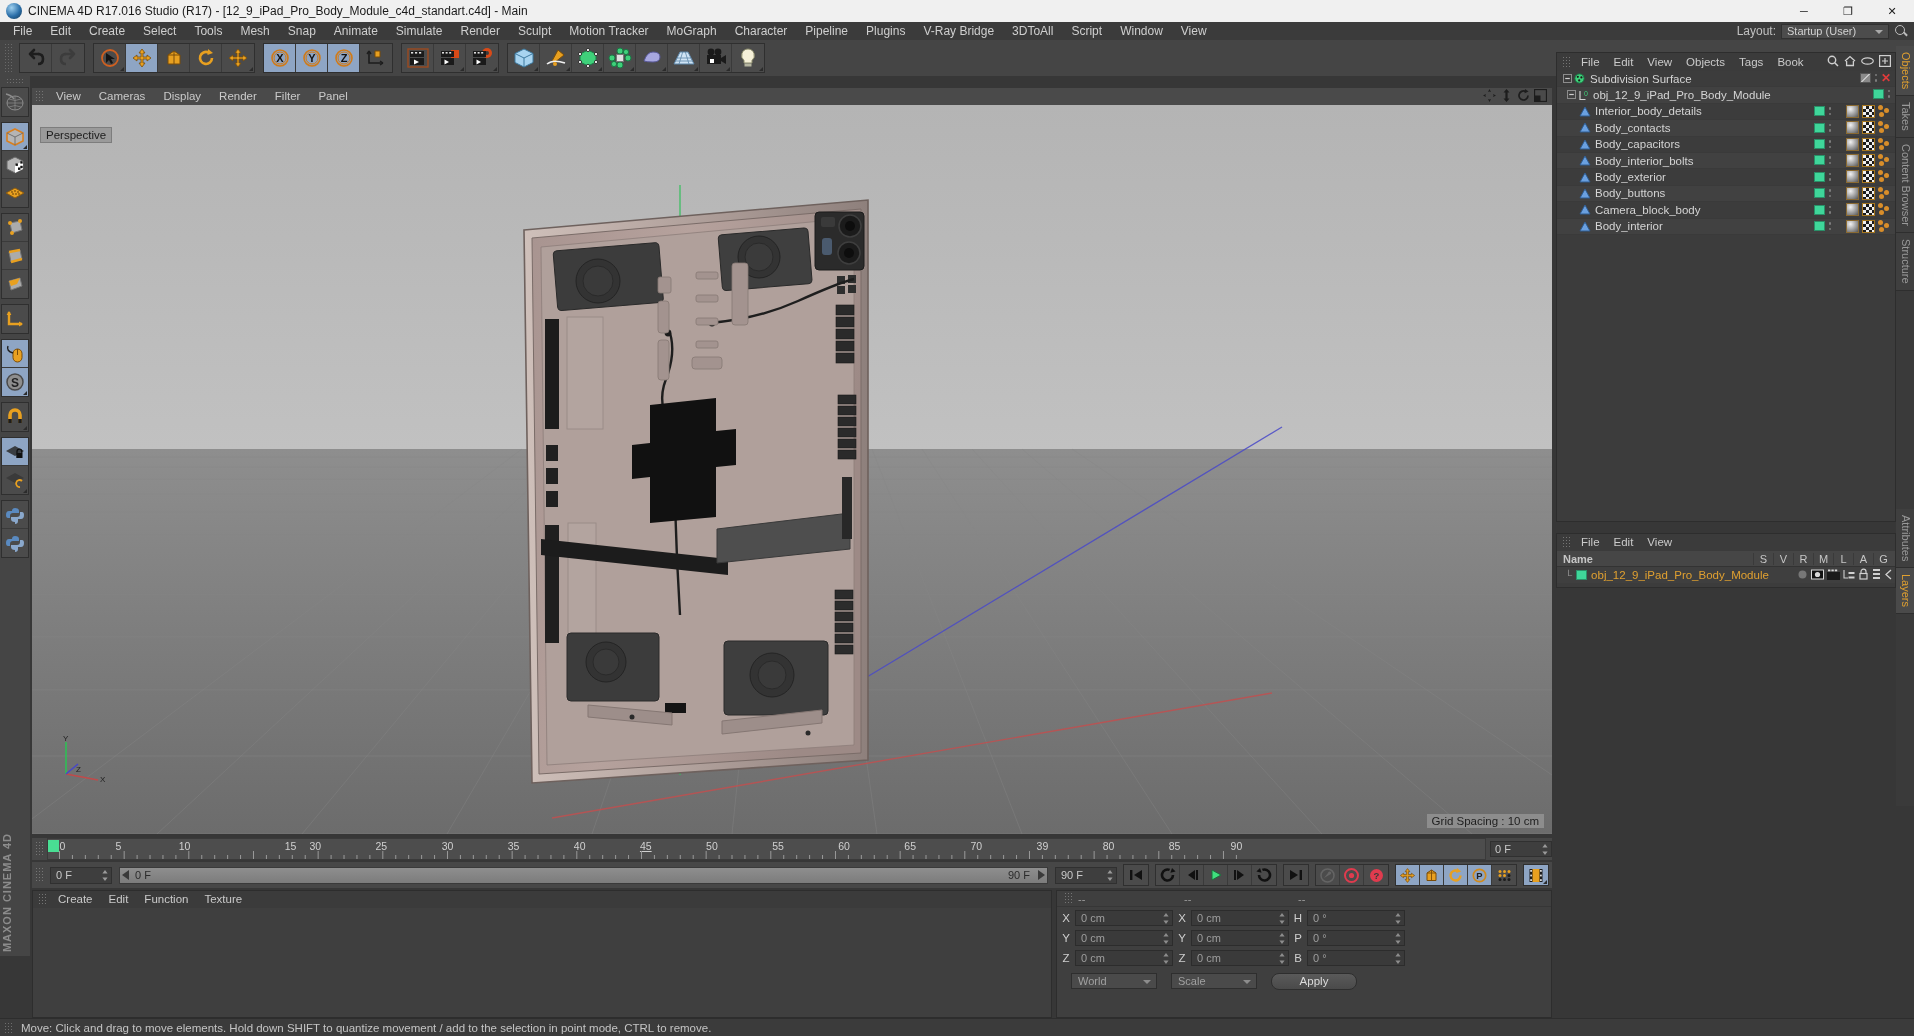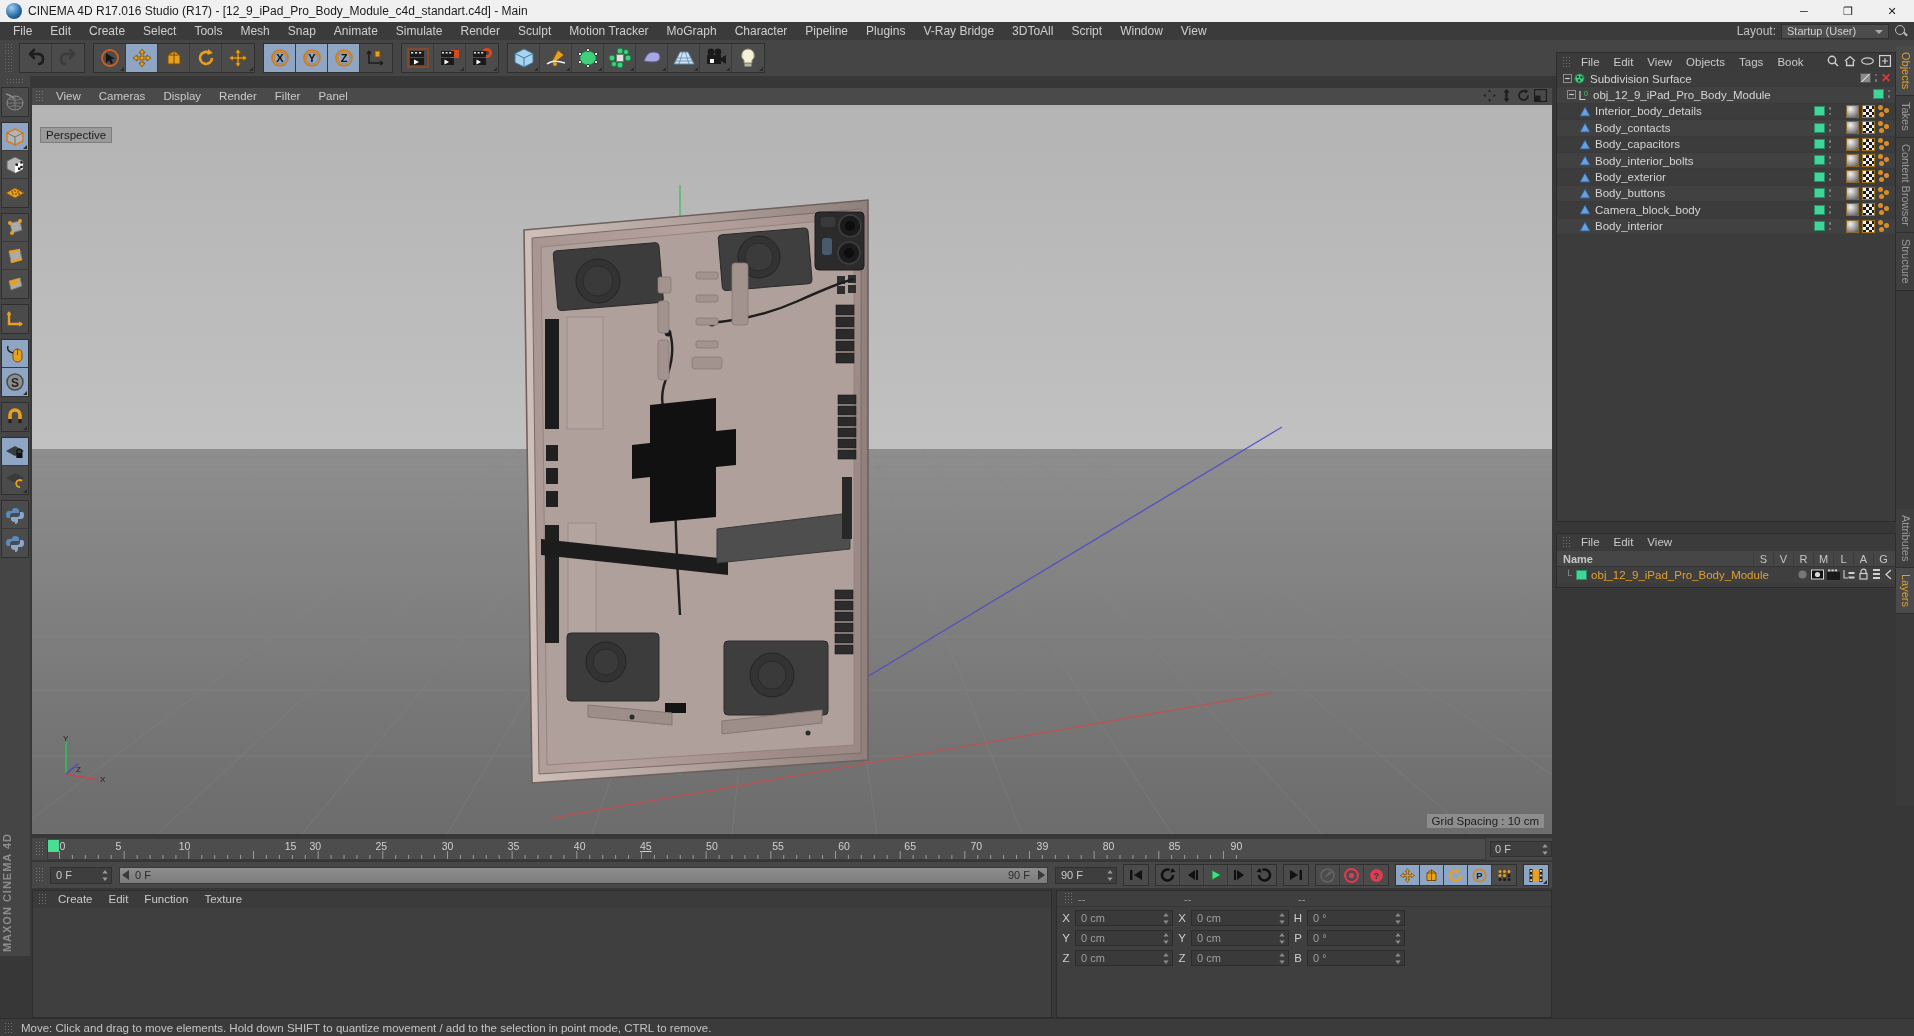--- a/index.html
+++ b/index.html
@@ -1536,20 +1536,31 @@
       </div>
       <span class="cax">B</span>
       <div class="cfield">
         <span>0 °</span>
         <svg class="sp" width="6" height="11" viewBox="0 0 6 11">
             <path d="M3 0 L5.6 3.6 L0.4 3.6 Z M3 11 L0.4 7.4 L5.6 7.4 Z" fill="#8c8c8c"></path>
           </svg>
       </div>
     </div>
 
+    <div class="crow" style="margin-top:5px;gap:14px;padding-left:10px;">
+      <div class="csel">
+        <span>World</span>
+        <span class="car"></span>
+      </div>
+      <div class="csel">
+        <span>Scale</span>
+        <span class="car"></span>
+      </div>
+      <div class="applybtn">Apply</div>
+    </div>
   </div>
 
   <div class="statusbar">
     <span class="sg"></span>
     <span class="stxt">Move: Click and drag to move elements. Hold down SHIFT to quantize movement / add to the selection in point mode, CTRL to remove.</span>
   </div>
 
 </div>
 
 </body></html>

